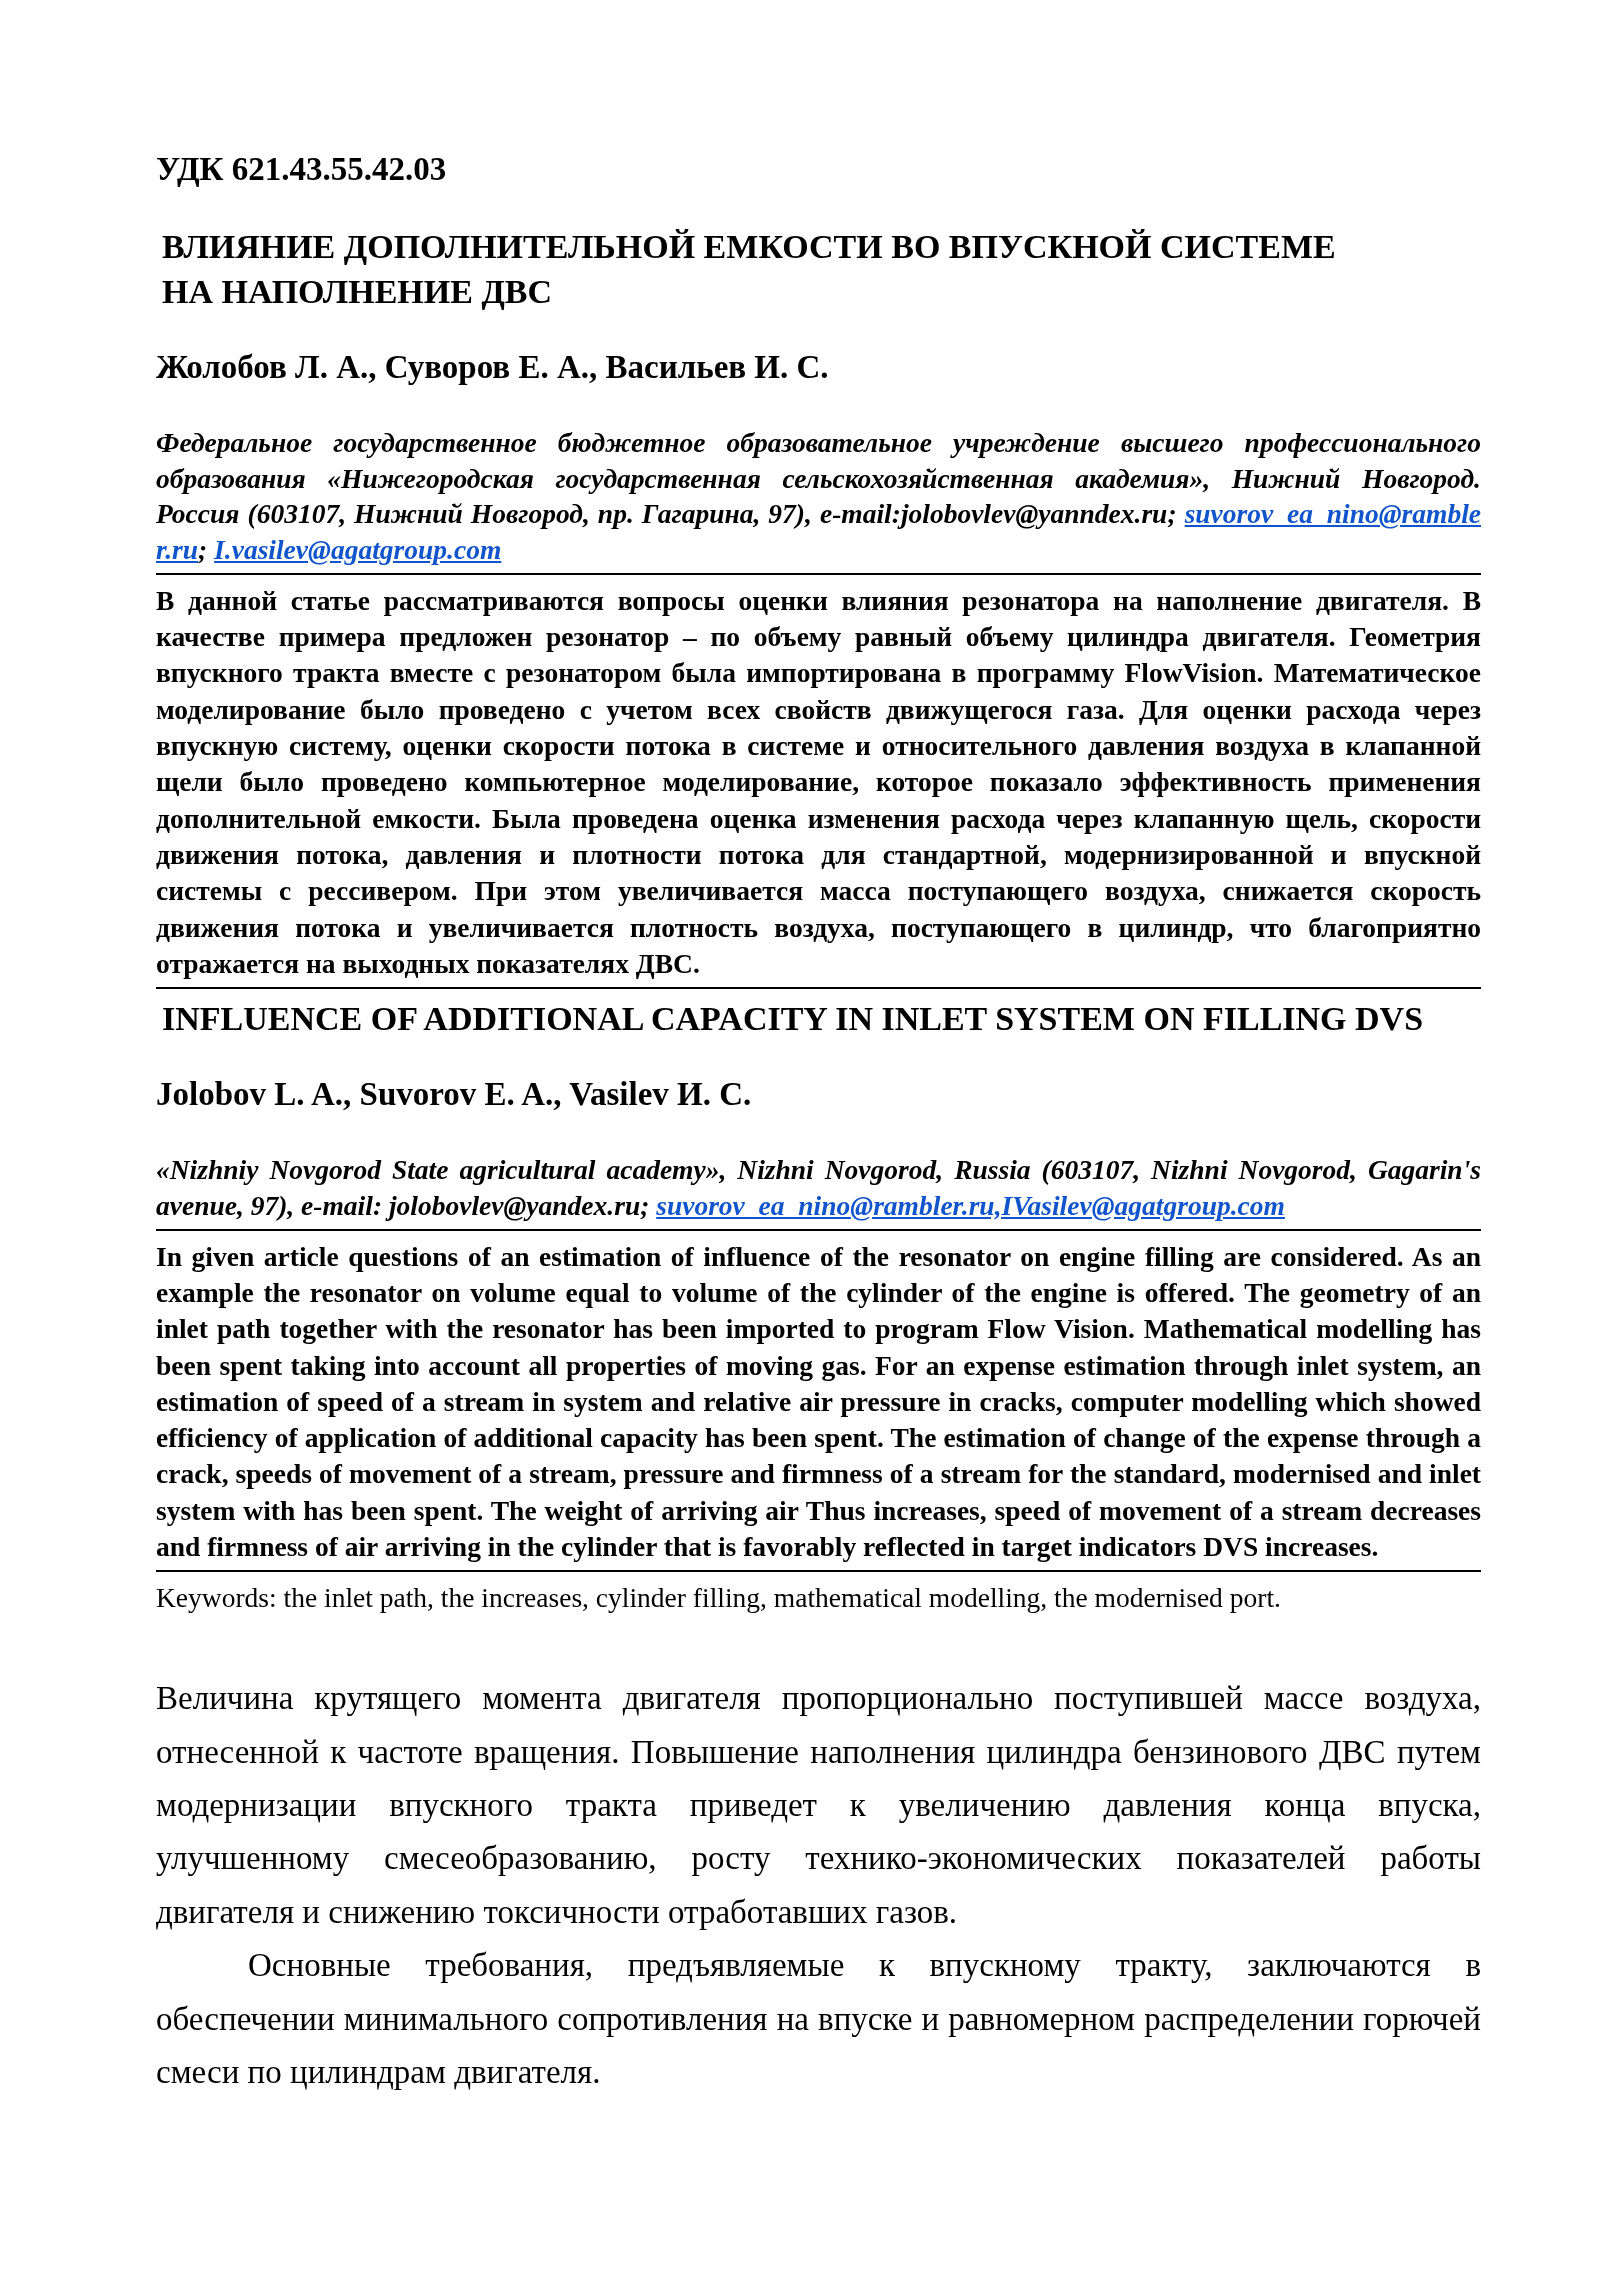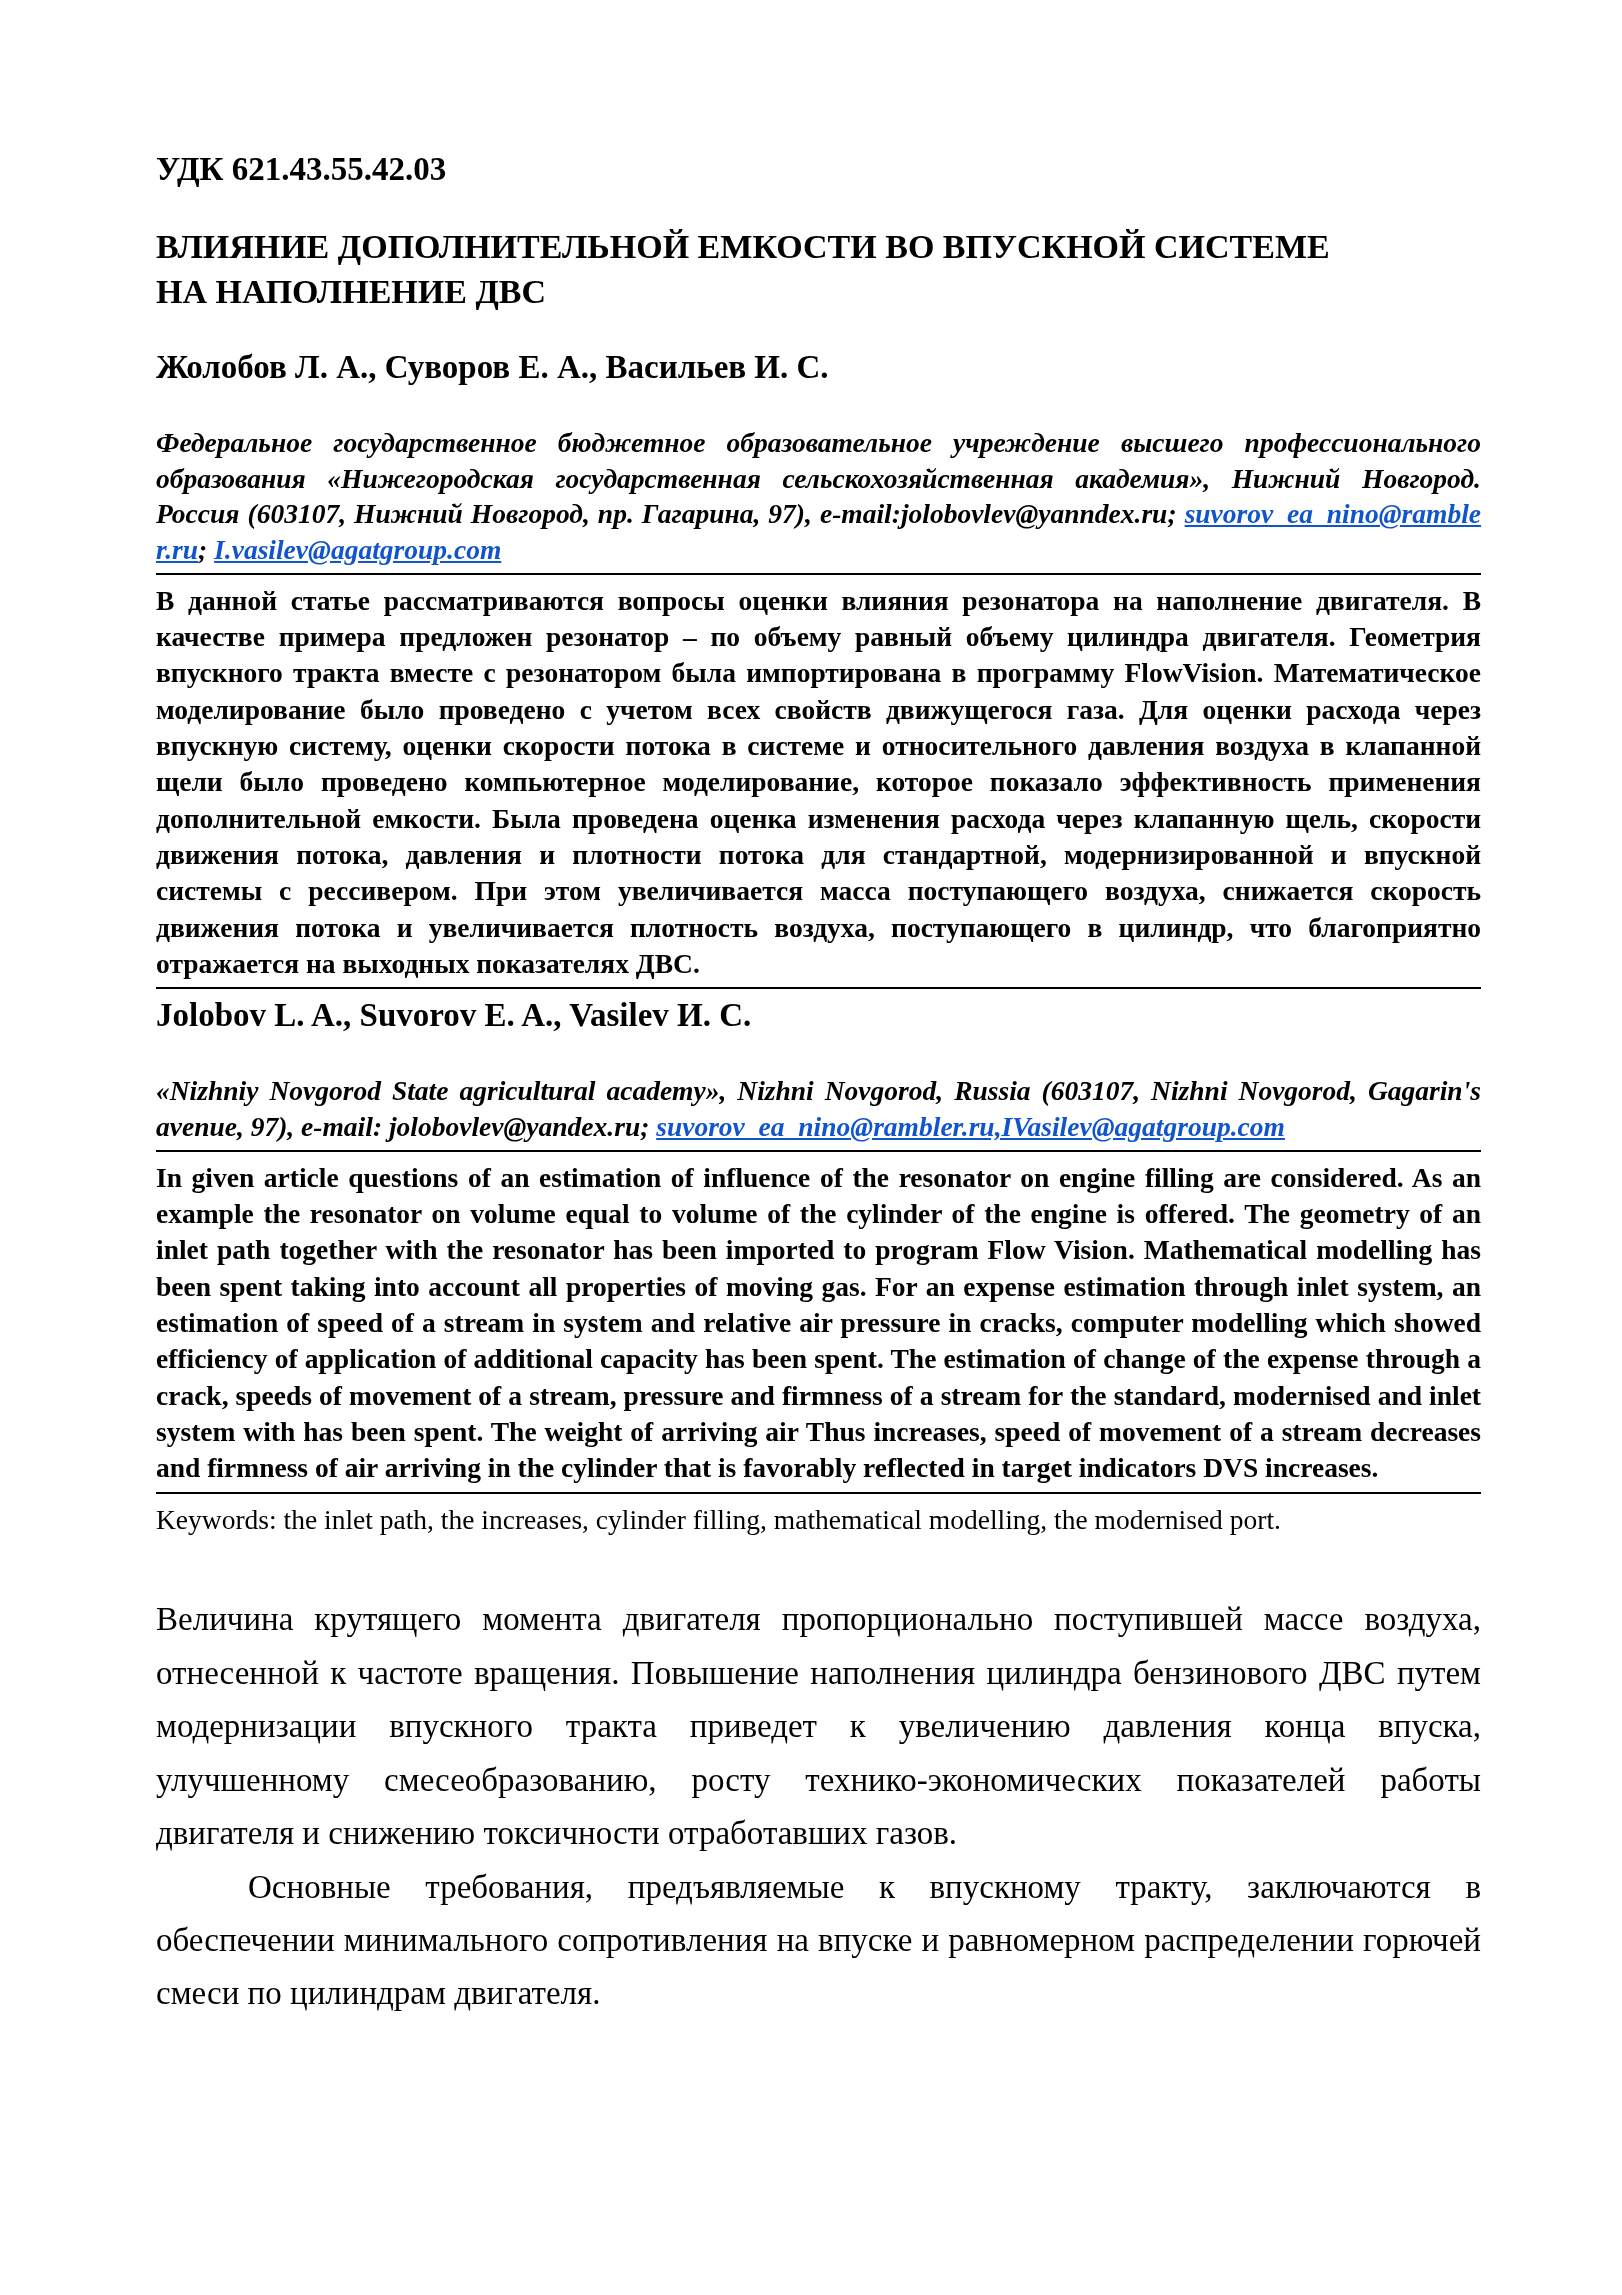--- a/index.html
+++ b/index.html
@@ -18,21 +18,21 @@
   .udc {
     font-weight: bold;
     font-size: 33px;
     margin: 0 0 37px 0;
   }
   .title-ru, .title-en {
     font-weight: bold;
     font-size: 34px;
     line-height: 1.32;
     white-space: pre-line;
-    margin: 0 0 34px 0;
+    margin: 0 0 34px 6px;
   }
   .authors {
     font-weight: bold;
     font-size: 33px;
     margin: 0 0 39px 0;
   }
   .affiliation {
     font-style: italic;
     font-size: 27.5px;
     line-height: 1.3;
@@ -88,20 +88,21 @@
 
   <div class="affiliation"><span>Федеральное государственное бюджетное образовательное учреждение высшего профессионального образования «Нижегородская государственная сельскохозяйственная академия», Нижний Новгород. Россия (603107, Нижний Новгород, пр. Гагарина, 97), e-mail:jolobovlev@yanndex.ru; </span><a class="email-link">suvorov_ea_nino@rambler.ru</a><span>; </span><a class="email-link">I.vasilev@agatgroup.com</a></div>
 
   <hr class="rule">
 
   <div class="abstract">В данной статье рассматриваются вопросы оценки влияния резонатора на наполнение двигателя. В качестве примера предложен резонатор – по объему равный объему цилиндра двигателя. Геометрия впускного тракта вместе с резонатором была импортирована в программу FlowVision. Математическое моделирование было проведено с учетом всех свойств движущегося газа. Для оценки расхода через впускную систему, оценки скорости потока в системе и относительного давления воздуха в клапанной щели было проведено компьютерное моделирование, которое показало эффективность применения дополнительной емкости. Была проведена оценка изменения расхода через клапанную щель, скорости движения потока, давления и плотности потока для стандартной, модернизированной и впускной системы с рессивером. При этом увеличивается масса поступающего воздуха, снижается скорость движения потока и увеличивается плотность воздуха, поступающего в цилиндр, что благоприятно отражается на выходных показателях ДВС.</div>
 
   <hr class="rule">
 
 
+  <h1 class="title-en">INFLUENCE OF ADDITIONAL CAPACITY IN INLET SYSTEM ON FILLING DVS</h1>
 
   <div class="authors">Jolobov L. A., Suvorov E. A., Vasilev И. С.</div>
 
   <div class="affiliation"><span>«Nizhniy Novgorod State agricultural academy», Nizhni Novgorod, Russia (603107, Nizhni Novgorod, Gagarin's avenue, 97), e-mail: jolobovlev@yandex.ru; </span><a class="email-link">suvorov_ea_nino@rambler.ru,IVasilev@agatgroup.com</a></div>
 
   <hr class="rule">
 
   <div class="abstract">In given article questions of an estimation of influence of the resonator on engine filling are considered. As an example the resonator on volume equal to volume of the cylinder of the engine is offered. The geometry of an inlet path together with the resonator has been imported to program Flow Vision. Mathematical modelling has been spent taking into account all properties of moving gas. For an expense estimation through inlet system, an estimation of speed of a stream in system and relative air pressure in cracks, computer modelling which showed efficiency of application of additional capacity has been spent. The estimation of change of the expense through a crack, speeds of movement of a stream, pressure and firmness of a stream for the standard, modernised and inlet system with has been spent. The weight of arriving air Thus increases, speed of movement of a stream decreases and firmness of air arriving in the cylinder that is favorably reflected in target indicators DVS increases.</div>
 
   <hr class="rule">

